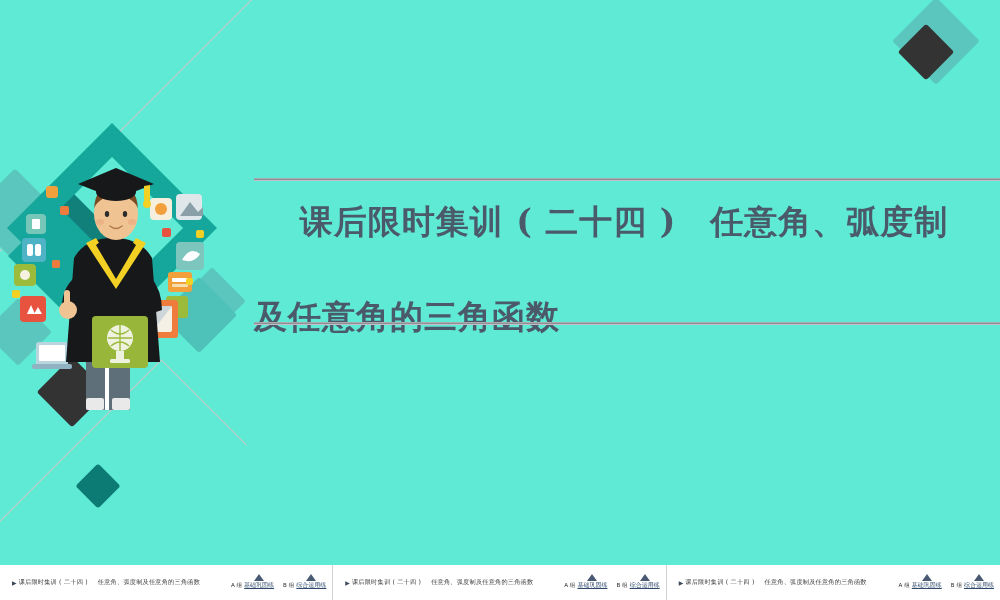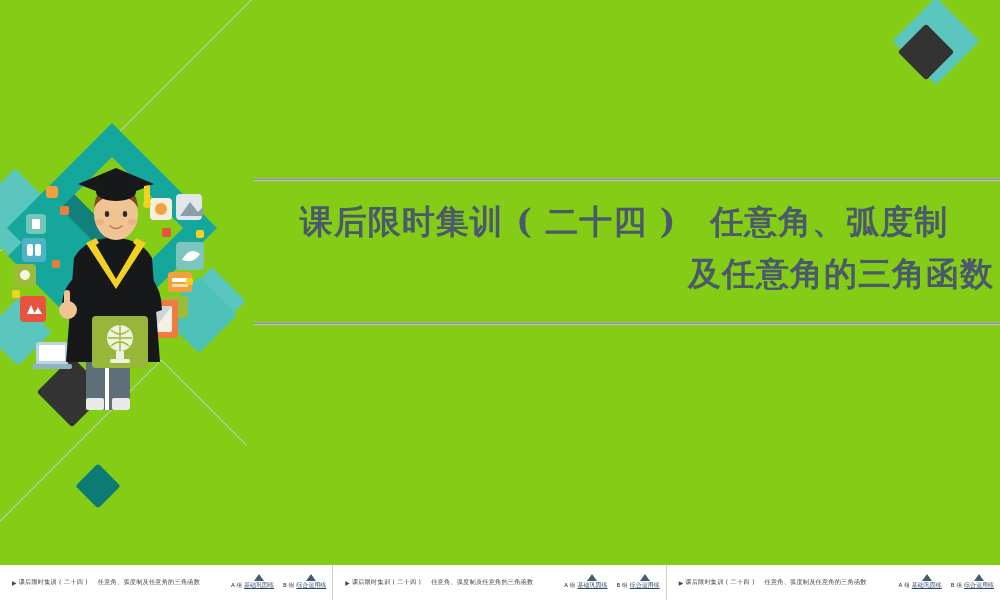--- a/index.html
+++ b/index.html
@@ -13,21 +13,21 @@
     overflow: hidden;
     font-family: "Liberation Serif", "DejaVu Serif", serif;
     position: relative;
   }
 
   #slide {
     position: absolute;
     left: 0; top: 0;
     width: 1000px;
     height: 600px;
-    background: #84cc16;
+    background: #5eead4;
     overflow: hidden;
   }
 
   
   .dia {
     position: absolute;
     transform: rotate(45deg);
   }
 
   
@@ -62,21 +62,21 @@
     top: 26px;
     width: 740px;
     text-align: center;
     color: #4b5a6b;
     font-size: 33px;
     line-height: 52px;
     letter-spacing: 1px;
     font-family: "DejaVu Serif", "Liberation Serif", serif;
     font-weight: 600;
   }
-  #title-line2 { text-align: right; }
+  #title-line2 { text-align: left; margin-top: 43px; }
 
   
   #illustration {
     position: absolute;
     left: 0px;
     top: 110px;
     width: 250px;
     height: 300px;
   }
 

